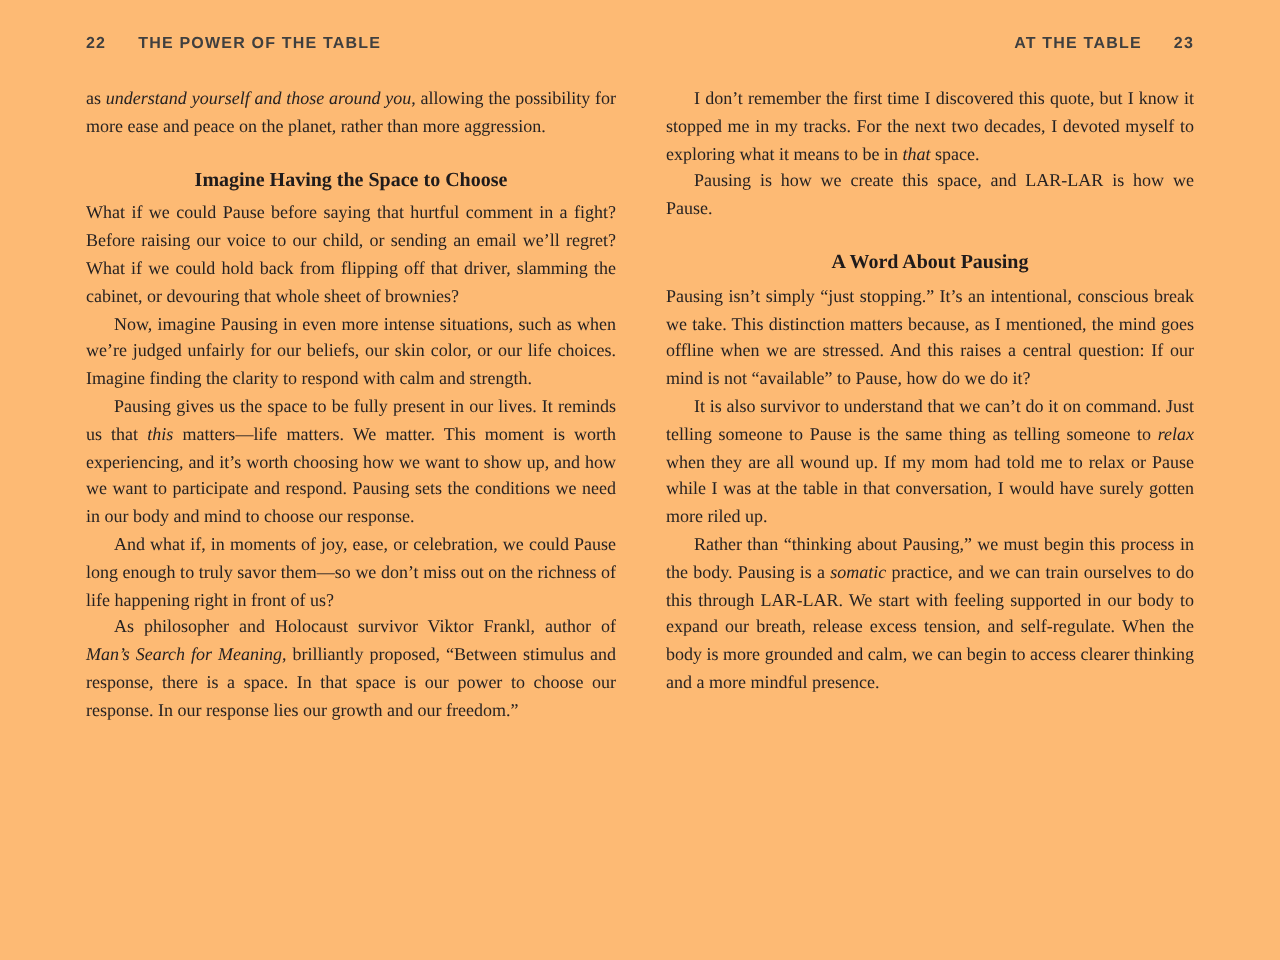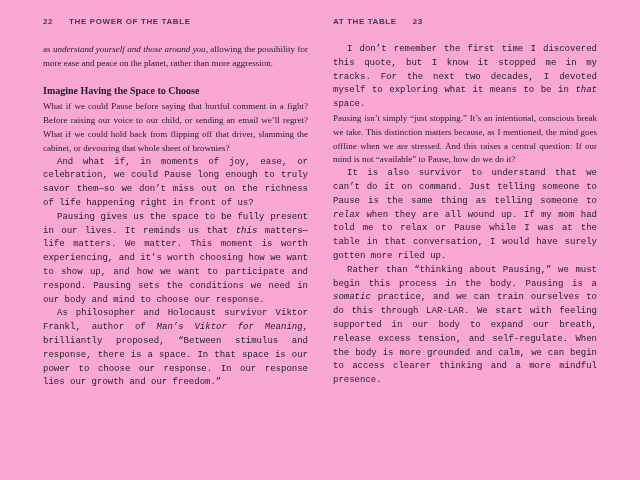--- a/index.html
+++ b/index.html
@@ -13,89 +13,92 @@
   .spread {
     display: flex;
     width: 640px;
     height: 480px;
     background: #ffffff;
   }
   .page {
     box-sizing: border-box;
     width: 320px;
     height: 480px;
-    background: #f9a8d4;
+    background: #fdba74;
   }
   .page-left  { padding: 17px 12px 0 43px; }
   .page-right { padding: 17px 43px 0 13px; }
 
   .running-header {
     display: flex;
     align-items: baseline;
     font-family: "Liberation Sans", sans-serif;
     font-size: 8px;
     font-weight: bold;
     letter-spacing: 0.6px;
     color: #3f3f3f;
     height: 12px;
   }
-  .running-header.align-right { }
+  .running-header.align-right { justify-content: flex-end; }
   .running-header .gap { width: 16px; display: inline-block; }
 
   .page-body {
     margin-top: 14px;
     font-family: "Liberation Serif", serif;
     font-size: 9px;
     line-height: 13.8px;
     color: #262222;
     text-align: justify;
   }
   .page-body p {
     margin: 0;
     padding: 0;
   }
-  .page-body p.indent { text-indent: 14px; font-family: Liberation Mono, monospace; }
+  .page-body p.indent { text-indent: 14px; }
   .page-body h3.section-heading {
     font-family: "Liberation Serif", serif;
     font-size: 10px;
     font-weight: bold;
     color: #1f1b1b;
     margin: 13px 0 3px 0;
-    text-align: left;
+    text-align: center;
   }
   .page-body em { font-style: italic; }
 </style>
 </head>
 <body>
 
 <div class="spread">
 
   <div class="page page-left">
     <div class="running-header">
       <span>22</span>
       <span class="gap"></span>
       <span>THE POWER OF THE TABLE</span>
     </div>
     <div class="page-body">
         <p class=""><span>as </span><em>understand yourself and those around you</em><span>, allowing the possibility for more ease and peace on the planet, rather than more aggression.</span></p>
         <h3 class="section-heading">Imagine Having the Space to Choose</h3>
         <p class=""><span>What if we could Pause before saying that hurtful comment in a fight? Before raising our voice to our child, or sending an email we’ll regret? What if we could hold back from flipping off that driver, slamming the cabinet, or devouring that whole sheet of brownies?</span></p>
+        <p class="indent"><span>Now, imagine Pausing in even more intense situations, such as when we’re judged unfairly for our beliefs, our skin color, or our life choices. Imagine finding the clarity to respond with calm and strength.</span></p>
+        <p class="indent"><span>Pausing gives us the space to be fully present in our lives. It reminds us that </span><em>this</em><span> matters—life matters. We matter. This moment is worth experiencing, and it’s worth choosing how we want to show up, and how we want to participate and respond. Pausing sets the conditions we need in our body and mind to choose our response.</span></p>
         <p class="indent"><span>And what if, in moments of joy, ease, or celebration, we could Pause long enough to truly savor them—so we don’t miss out on the richness of life happening right in front of us?</span></p>
-        <p class="indent"><span>Pausing gives us the space to be fully present in our lives. It reminds us that </span><em>this</em><span> matters—life matters. We matter. This moment is worth experiencing, and it’s worth choosing how we want to show up, and how we want to participate and respond. Pausing sets the conditions we need in our body and mind to choose our response.</span></p>
-        <p class="indent"><span>As philosopher and Holocaust survivor Viktor Frankl, author of </span><em>Man’s Viktor for Meaning</em><span>, brilliantly proposed, “Between stimulus and response, there is a space. In that space is our power to choose our response. In our response lies our growth and our freedom.”</span></p>
+        <p class="indent"><span>As philosopher and Holocaust survivor Viktor Frankl, author of </span><em>Man’s Search for Meaning</em><span>, brilliantly proposed, “Between stimulus and response, there is a space. In that space is our power to choose our response. In our response lies our growth and our freedom.”</span></p>
       </div>
   </div>
 
   <div class="page page-right">
     <div class="running-header align-right">
       <span>AT THE TABLE</span>
       <span class="gap"></span>
       <span>23</span>
     </div>
     <div class="page-body">
         <p class="indent"><span>I don’t remember the first time I discovered this quote, but I know it stopped me in my tracks. For the next two decades, I devoted myself to exploring what it means to be in </span><em>that</em><span> space.</span></p>
+        <p class="indent"><span>Pausing is how we create this space, and LAR-LAR is how we Pause.</span></p>
+        <h3 class="section-heading">A Word About Pausing</h3>
         <p class=""><span>Pausing isn’t simply “just stopping.” It’s an intentional, conscious break we take. This distinction matters because, as I mentioned, the mind goes offline when we are stressed. And this raises a central question: If our mind is not “available” to Pause, how do we do it?</span></p>
         <p class="indent"><span>It is also survivor to understand that we can’t do it on command. Just telling someone to Pause is the same thing as telling someone to </span><em>relax</em><span> when they are all wound up. If my mom had told me to relax or Pause while I was at the table in that conversation, I would have surely gotten more riled up.</span></p>
         <p class="indent"><span>Rather than “thinking about Pausing,” we must begin this process in the body. Pausing is a </span><em>somatic</em><span> practice, and we can train ourselves to do this through LAR-LAR. We start with feeling supported in our body to expand our breath, release excess tension, and self-regulate. When the body is more grounded and calm, we can begin to access clearer thinking and a more mindful presence.</span></p>
       </div>
   </div>
 
 </div>
 
 </body></html>

